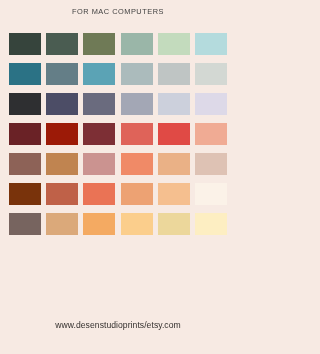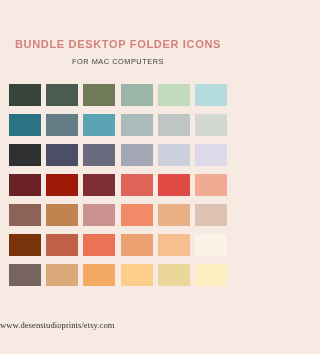--- a/index.html
+++ b/index.html
@@ -72,33 +72,32 @@
     width: 32px;
     height: 18.8px;
     border-radius: 1.6px;
     background: inherit;
   }
   .footer {
     position: absolute;
     left: 0;
     right: 0;
     top: 320px;
+    text-align: center;
     font-size: 8.6px;
     color: #34302e;
     letter-spacing: 0.05px;
     white-space: nowrap;
-    font-family: Liberation Serif, serif;
   }
 </style>
 </head>
 <body>
 
 <div class="poster">
 
-  <div class="title">BUNDLE DESKTOP FOLDER ICONS</div>
 
   <div class="subtitle">FOR MAC COMPUTERS</div>
 
   <div class="grid">
       <div class="folder" style="background: rgb(54, 68, 60);">
         <div class="folder-tab" style="background: rgb(54, 68, 60);"></div>
         <div class="folder-body" style="background: rgb(54, 68, 60);"></div>
       </div>
       <div class="folder" style="background: rgb(74, 92, 81);">
         <div class="folder-tab" style="background: rgb(74, 92, 81);"></div>

